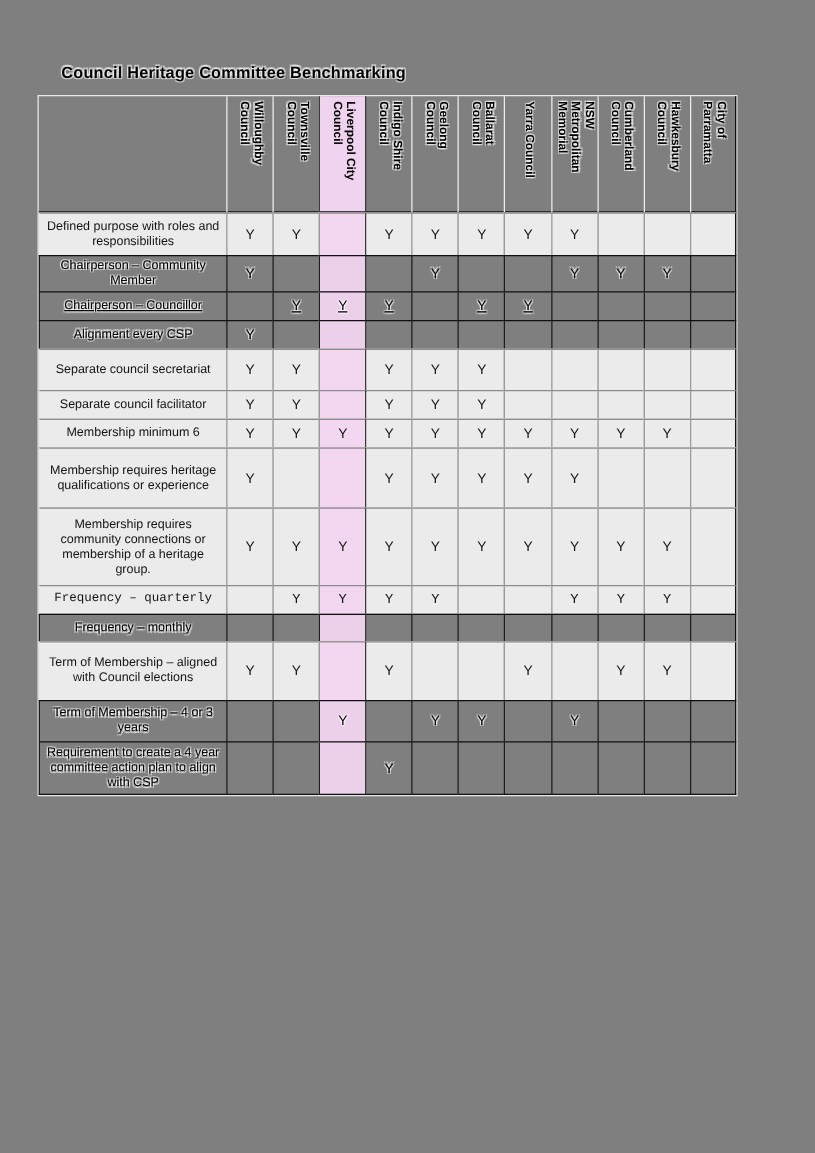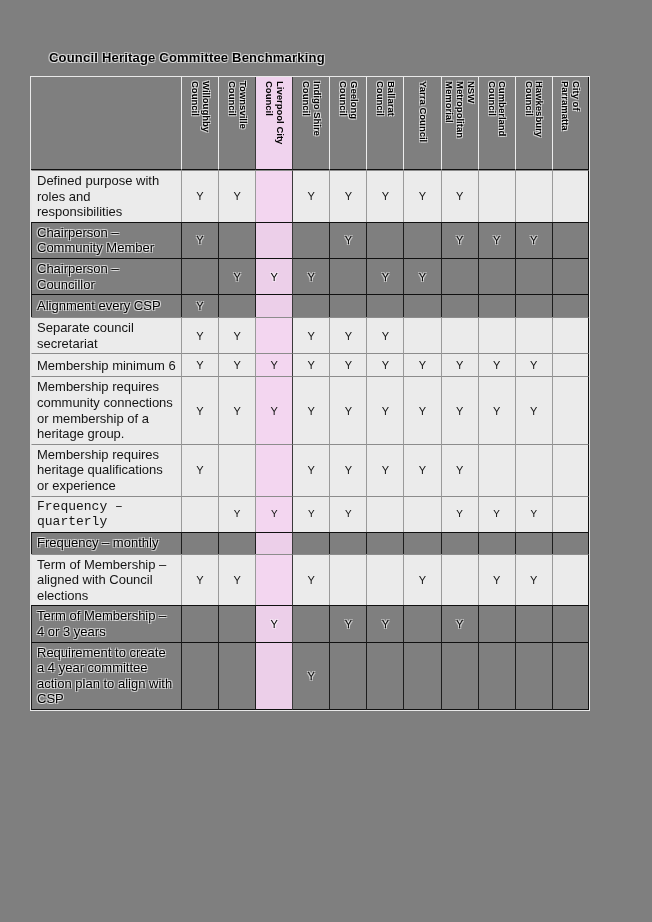--- a/index.html
+++ b/index.html
@@ -41,22 +41,22 @@
     border-left:1px solid #9a9a9a; border-top:1px solid #8c8c8c;
   }
   tbody tr.light td:first-child { border-left-color:#e8e8e8; }
   tbody tr.light td.hl { background:#f3d6f0; }
   tbody tr.shaded td {
     background:transparent; color:#000;
     border-left:1px solid #1d1d1d; border-top:1px solid #101010;
   }
   tbody tr.shaded td.hl { background:#eccfe9; }
   td.label {
-    font-size:13px; line-height:1.2; padding:2px 5px;
-    vertical-align:middle; text-align:left;
+    font-size:10px; line-height:1.2; padding:2px 5px;
+    vertical-align:middle; text-align:center;
   }
   td.val { text-align:center; vertical-align:middle; font-size:11px; }
   .tbl td:last-child, .tbl thead th:last-child { border-right:1px solid #101010; }
   .tbl tbody tr:last-child td { border-bottom:1px solid #101010; }
 </style>
 </head>
 <body>
 
 <div>
   <h1 class="title glow">Council Heritage Committee Benchmarking</h1>
@@ -114,21 +114,21 @@
           <td class="val glow hl"></td>
           <td class="val glow after-hl"></td>
           <td class="val glow">Y</td>
           <td class="val glow"></td>
           <td class="val glow"></td>
           <td class="val glow">Y</td>
           <td class="val glow">Y</td>
           <td class="val glow">Y</td>
           <td class="val glow"></td>
         </tr>
-        <tr class="shaded" style="height: 23px;">
+        <tr class="shaded" style="height: 23px; text-decoration: underline;">
           <td class="label glow">Chairperson – Councillor</td>
           <td class="val glow"></td>
           <td class="val glow">Y</td>
           <td class="val glow hl">Y</td>
           <td class="val glow after-hl">Y</td>
           <td class="val glow"></td>
           <td class="val glow">Y</td>
           <td class="val glow">Y</td>
           <td class="val glow"></td>
           <td class="val glow"></td>
@@ -156,60 +156,74 @@
           <td class="val hl"></td>
           <td class="val after-hl">Y</td>
           <td class="val">Y</td>
           <td class="val">Y</td>
           <td class="val"></td>
           <td class="val"></td>
           <td class="val"></td>
           <td class="val"></td>
           <td class="val"></td>
         </tr>
+        <tr class="light" style="height: 23px;">
+          <td class="label">Separate council facilitator</td>
+          <td class="val">Y</td>
+          <td class="val">Y</td>
+          <td class="val hl"></td>
+          <td class="val after-hl">Y</td>
+          <td class="val">Y</td>
+          <td class="val">Y</td>
+          <td class="val"></td>
+          <td class="val"></td>
+          <td class="val"></td>
+          <td class="val"></td>
+          <td class="val"></td>
+        </tr>
         <tr class="light" style="height: 23px; margin-top: 20px;">
           <td class="label">Membership minimum 6</td>
           <td class="val">Y</td>
           <td class="val">Y</td>
           <td class="val hl">Y</td>
           <td class="val after-hl">Y</td>
           <td class="val">Y</td>
           <td class="val">Y</td>
           <td class="val">Y</td>
           <td class="val">Y</td>
           <td class="val">Y</td>
           <td class="val">Y</td>
           <td class="val"></td>
         </tr>
+        <tr class="light" style="height: 48px;">
+          <td class="label">Membership requires heritage qualifications or experience</td>
+          <td class="val">Y</td>
+          <td class="val"></td>
+          <td class="val hl"></td>
+          <td class="val after-hl">Y</td>
+          <td class="val">Y</td>
+          <td class="val">Y</td>
+          <td class="val">Y</td>
+          <td class="val">Y</td>
+          <td class="val"></td>
+          <td class="val"></td>
+          <td class="val"></td>
+        </tr>
         <tr class="light" style="height: 62px;">
           <td class="label">Membership requires community connections or membership of a heritage group.</td>
           <td class="val">Y</td>
           <td class="val">Y</td>
           <td class="val hl">Y</td>
           <td class="val after-hl">Y</td>
           <td class="val">Y</td>
           <td class="val">Y</td>
           <td class="val">Y</td>
           <td class="val">Y</td>
           <td class="val">Y</td>
           <td class="val">Y</td>
-          <td class="val"></td>
-        </tr>
-        <tr class="light" style="height: 48px;">
-          <td class="label">Membership requires heritage qualifications or experience</td>
-          <td class="val">Y</td>
-          <td class="val"></td>
-          <td class="val hl"></td>
-          <td class="val after-hl">Y</td>
-          <td class="val">Y</td>
-          <td class="val">Y</td>
-          <td class="val">Y</td>
-          <td class="val">Y</td>
-          <td class="val"></td>
-          <td class="val"></td>
           <td class="val"></td>
         </tr>
         <tr class="light" style="height: 23px; font-family: Liberation Mono, monospace;">
           <td class="label">Frequency – quarterly</td>
           <td class="val"></td>
           <td class="val">Y</td>
           <td class="val hl">Y</td>
           <td class="val after-hl">Y</td>
           <td class="val">Y</td>
           <td class="val"></td>

